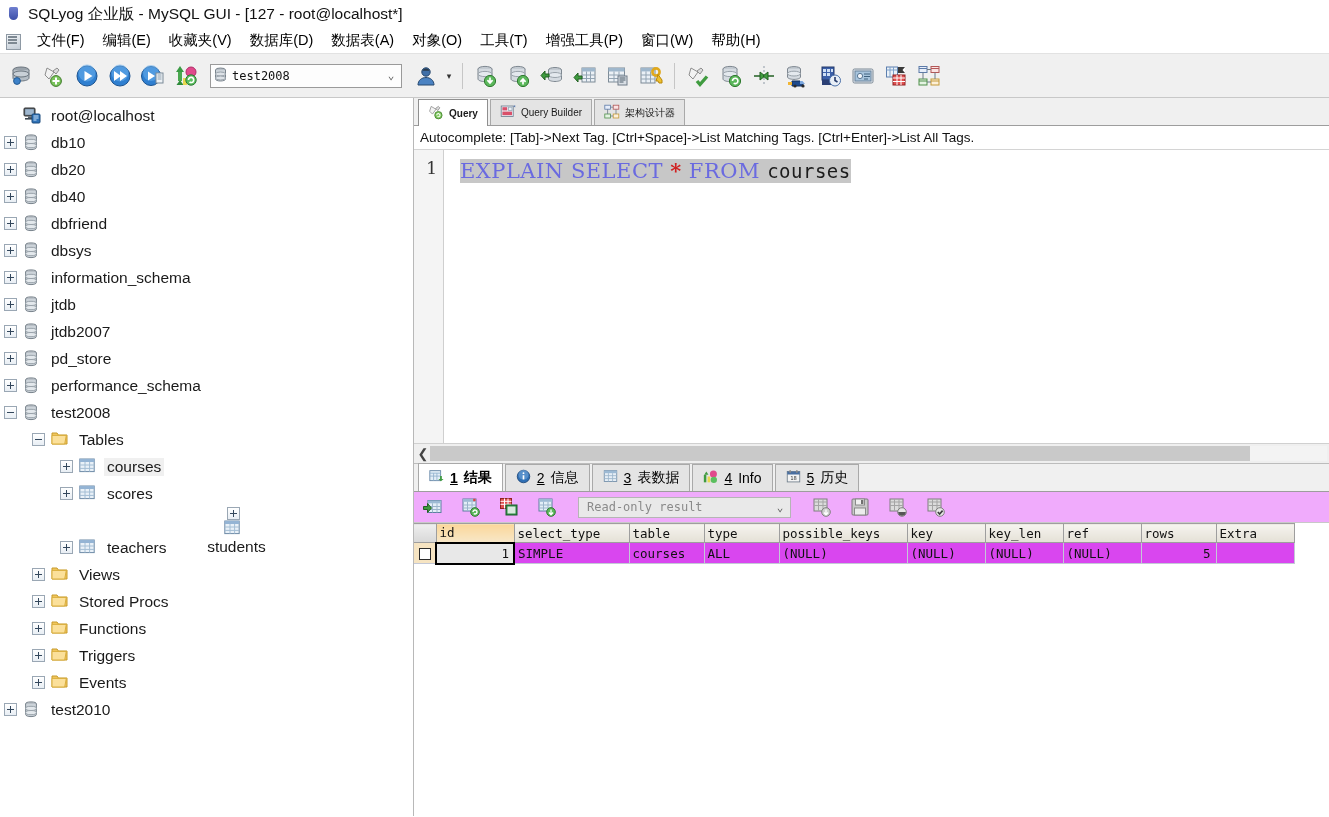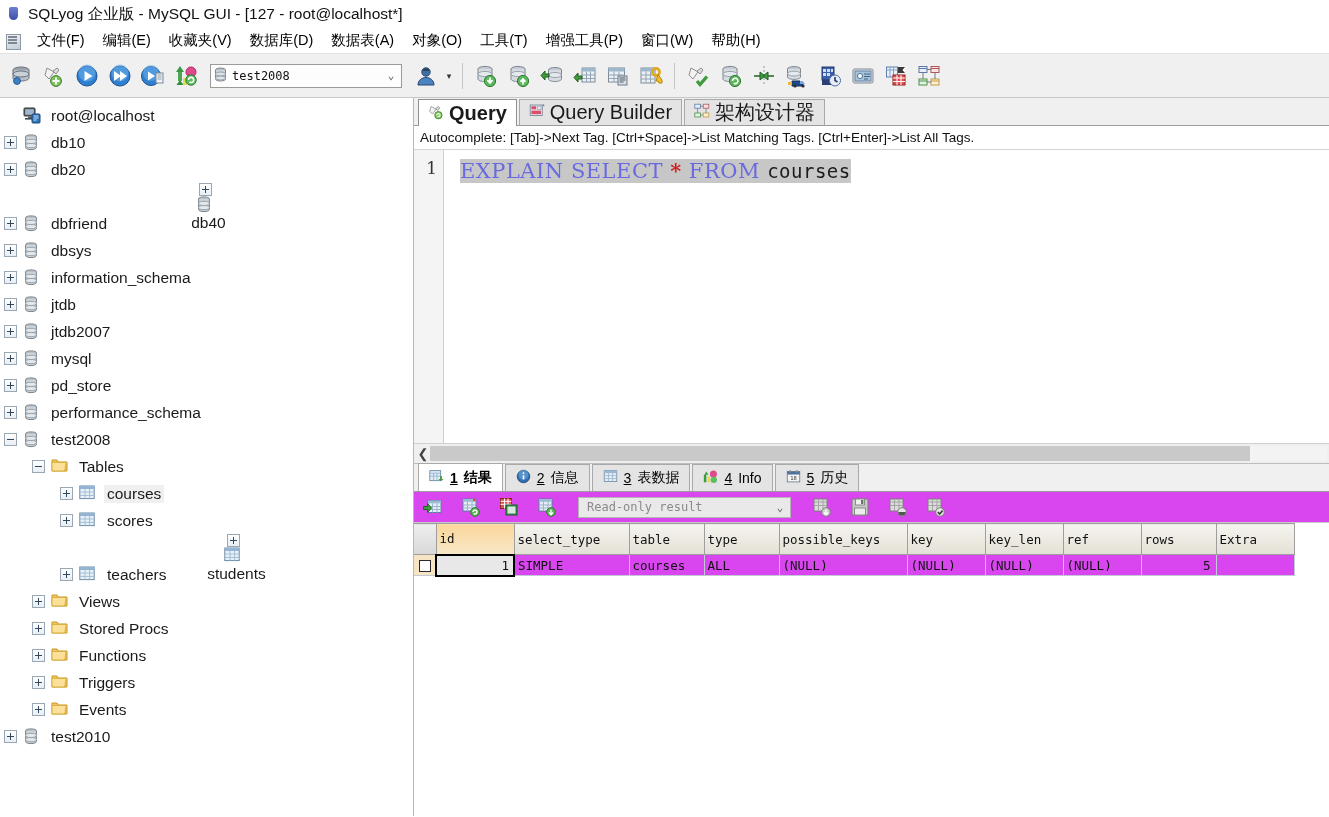--- a/index.html
+++ b/index.html
@@ -180,21 +180,21 @@
     align-items: flex-end;
     background: #f0f0f0;
     padding-left: 4px;
     border-bottom: 1px solid #9d9d9d;
   }
   .qtab {
     height: 26px;
     display: flex; align-items: center;
     gap: 5px;
     padding: 0 9px;
-    font-size: 20px;
+    font-size: 10px;
     background: #e4e4e4;
     border: 1px solid #a9a9a9;
     border-bottom: none;
     margin-right: 2px;
     color: #1a1a1a;
     cursor: default;
   }
   .qtab.active {
     background: #ffffff;
     font-weight: bold;
@@ -285,21 +285,21 @@
     cursor: default;
   }
   .rtab.active { background:#ffffff; font-weight:bold; height:28px; }
   .rtab .acc { text-decoration: underline; }
 
   .rtoolbar {
     height: 31px;
     display: flex; align-items: center;
     gap: 12px;
     padding: 0 6px;
-    background: #d946ef;
+    background: #f0abfc;
     border-bottom: 1px solid #c8c8c8;
   }
   .rbtn {
     width: 26px; height: 24px;
     display:flex; align-items:center; justify-content:center;
     border: 1px solid transparent; border-radius:3px;
     flex: 0 0 auto;
   }
   .ro-combo {
     width: 213px; height: 21px;
@@ -317,21 +317,21 @@
 
   
   .grid-wrap { flex:1; overflow:hidden; background:#ffffff; }
   table.grid {
     border-collapse: collapse;
     font-family: "DejaVu Sans Mono", monospace;
     font-size: 12.5px;
     table-layout: fixed;
   }
   table.grid th {
-    height: 31px;
+    height: 19px;
     background: linear-gradient(180deg,#f6f4ef,#e4e0d6);
     border: 1px solid #9e9e9e;
     border-top: 1px solid #9e9e9e;
     border-left: none;
     text-align: left;
     padding: 0 3px;
     font-weight: normal;
     color: #111;
     overflow: hidden;
     white-space: nowrap;
@@ -658,21 +658,21 @@
         <div class="tree-row" style="padding-left: 4px;">
           <span class="exp plus"></span>
           <span class="ico"><svg width="16" height="17" viewBox="0 0 16 17">
               <ellipse cx="8" cy="3" rx="5.4" ry="2.1" fill="#b9c0c7" stroke="#7a848d"></ellipse>
               <path d="M2.6 3v10.5c0 1.2 2.4 2.1 5.4 2.1s5.4-.9 5.4-2.1V3" fill="#cdd4da" stroke="#7a848d"></path>
               <ellipse cx="8" cy="7.4" rx="5.4" ry="2.1" fill="#e3e8ec" stroke="#9aa3ab"></ellipse>
               <ellipse cx="8" cy="11.6" rx="5.4" ry="2.1" fill="#e3e8ec" stroke="#9aa3ab"></ellipse>
             </svg></span>
           <span class="lbl">db20</span>
         </div>
-        <div class="tree-row" style="padding-left: 4px; flex-direction: column;">
+        <div class="tree-row" style="padding-left: 4px;">
           <span class="exp plus"></span>
           <span class="ico"><svg width="16" height="17" viewBox="0 0 16 17">
               <ellipse cx="8" cy="3" rx="5.4" ry="2.1" fill="#b9c0c7" stroke="#7a848d"></ellipse>
               <path d="M2.6 3v10.5c0 1.2 2.4 2.1 5.4 2.1s5.4-.9 5.4-2.1V3" fill="#cdd4da" stroke="#7a848d"></path>
               <ellipse cx="8" cy="7.4" rx="5.4" ry="2.1" fill="#e3e8ec" stroke="#9aa3ab"></ellipse>
               <ellipse cx="8" cy="11.6" rx="5.4" ry="2.1" fill="#e3e8ec" stroke="#9aa3ab"></ellipse>
             </svg></span>
           <span class="lbl">db40</span>
         </div>
         <div class="tree-row" style="padding-left: 4px;">
@@ -717,30 +717,20 @@
         </div>
         <div class="tree-row" style="padding-left: 4px;">
           <span class="exp plus"></span>
           <span class="ico"><svg width="16" height="17" viewBox="0 0 16 17">
               <ellipse cx="8" cy="3" rx="5.4" ry="2.1" fill="#b9c0c7" stroke="#7a848d"></ellipse>
               <path d="M2.6 3v10.5c0 1.2 2.4 2.1 5.4 2.1s5.4-.9 5.4-2.1V3" fill="#cdd4da" stroke="#7a848d"></path>
               <ellipse cx="8" cy="7.4" rx="5.4" ry="2.1" fill="#e3e8ec" stroke="#9aa3ab"></ellipse>
               <ellipse cx="8" cy="11.6" rx="5.4" ry="2.1" fill="#e3e8ec" stroke="#9aa3ab"></ellipse>
             </svg></span>
           <span class="lbl">jtdb2007</span>
-        </div>
-        <div class="tree-row" style="padding-left: 4px;">
-          <span class="exp plus"></span>
-          <span class="ico"><svg width="16" height="17" viewBox="0 0 16 17">
-              <ellipse cx="8" cy="3" rx="5.4" ry="2.1" fill="#b9c0c7" stroke="#7a848d"></ellipse>
-              <path d="M2.6 3v10.5c0 1.2 2.4 2.1 5.4 2.1s5.4-.9 5.4-2.1V3" fill="#cdd4da" stroke="#7a848d"></path>
-              <ellipse cx="8" cy="7.4" rx="5.4" ry="2.1" fill="#e3e8ec" stroke="#9aa3ab"></ellipse>
-              <ellipse cx="8" cy="11.6" rx="5.4" ry="2.1" fill="#e3e8ec" stroke="#9aa3ab"></ellipse>
-            </svg></span>
-          <span class="lbl">mysql</span>
         </div>
         <div class="tree-row" style="padding-left: 4px;">
           <span class="exp plus"></span>
           <span class="ico"><svg width="16" height="17" viewBox="0 0 16 17">
               <ellipse cx="8" cy="3" rx="5.4" ry="2.1" fill="#b9c0c7" stroke="#7a848d"></ellipse>
               <path d="M2.6 3v10.5c0 1.2 2.4 2.1 5.4 2.1s5.4-.9 5.4-2.1V3" fill="#cdd4da" stroke="#7a848d"></path>
               <ellipse cx="8" cy="7.4" rx="5.4" ry="2.1" fill="#e3e8ec" stroke="#9aa3ab"></ellipse>
               <ellipse cx="8" cy="11.6" rx="5.4" ry="2.1" fill="#e3e8ec" stroke="#9aa3ab"></ellipse>
             </svg></span>
           <span class="lbl">pd_store</span>

